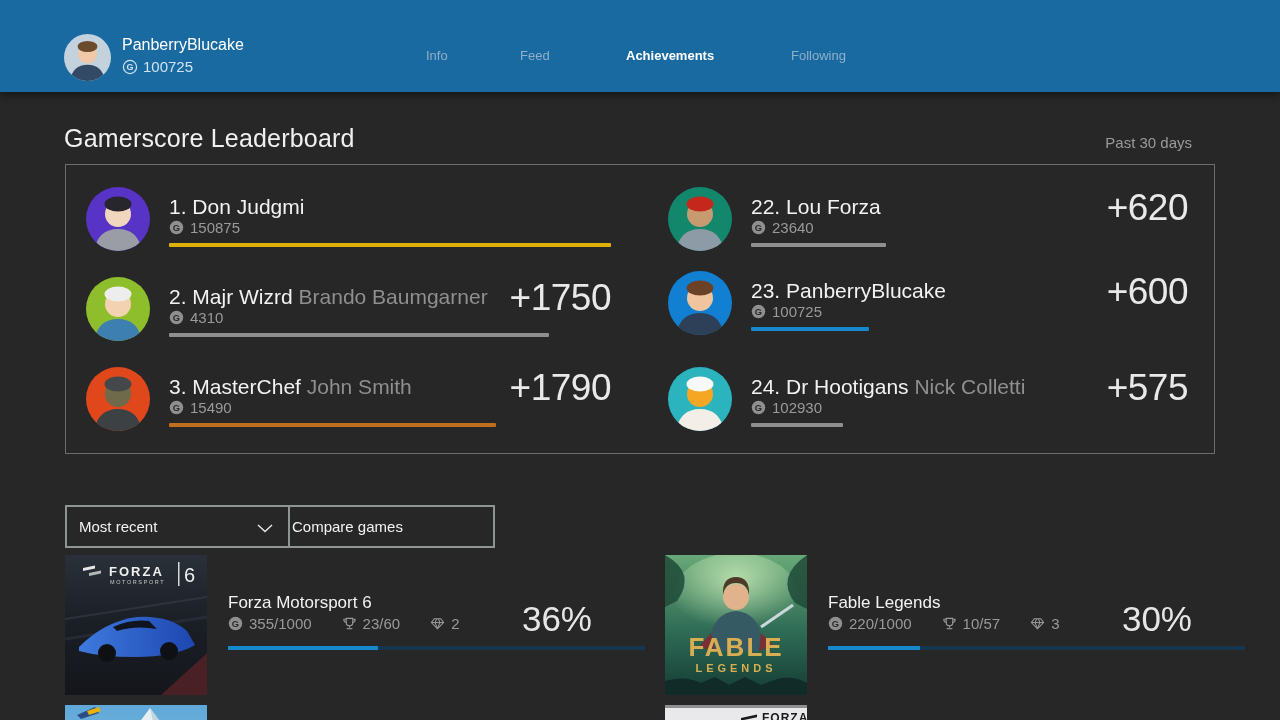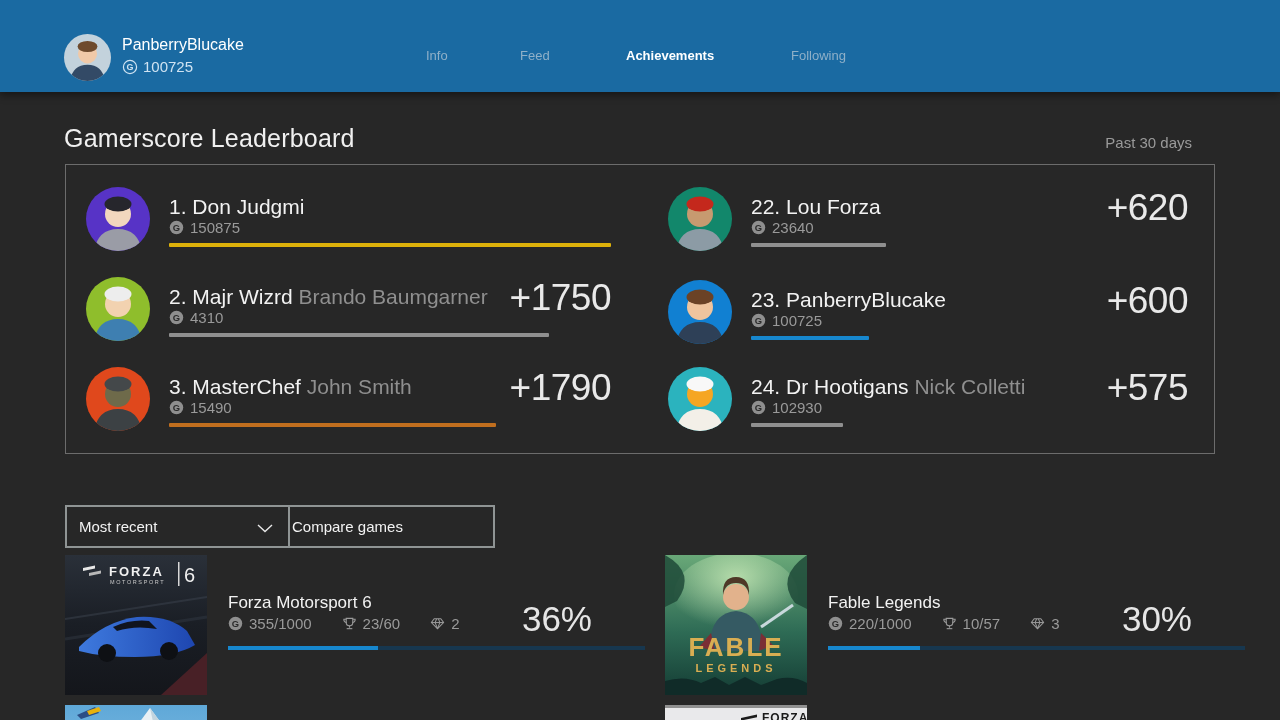--- a/index.html
+++ b/index.html
@@ -193,21 +193,21 @@
           <circle cx="8" cy="8" r="7.2" fill="#8f8f8f"></circle>
           <text x="8" y="11.4" text-anchor="middle" font-size="10" font-weight="bold" fill="#2a2a2a">G</text>
         </svg>
         <span>23640</span>
       </div>
       <div class="lb-gain">+620</div>
       <div class="lb-bar" style="width: 31%; background: rgb(143, 143, 143);"></div>
     </div>
   </div>
 
-  <div class="lb-row" style="left:602px;top:113px;width:525px">
+  <div class="lb-row" style="left:602px;top:104px;width:525px">
     <div class="lb-avatar" style="background: rgb(17, 128, 210);">
       <svg viewBox="0 0 64 64" width="64" height="64">
         <circle cx="32" cy="27" r="13" style="fill: rgb(239, 196, 158);"></circle>
         <ellipse cx="32" cy="17" rx="13.5" ry="7.5" style="fill: rgb(107, 66, 38);"></ellipse>
         <path d="M8 64 Q12 42 32 42 Q52 42 56 64 Z" style="fill: rgb(46, 64, 87);"></path>
       </svg>
     </div>
     <div class="lb-content" style="width:437px">
       <div class="lb-name">
         <span>23.</span>

